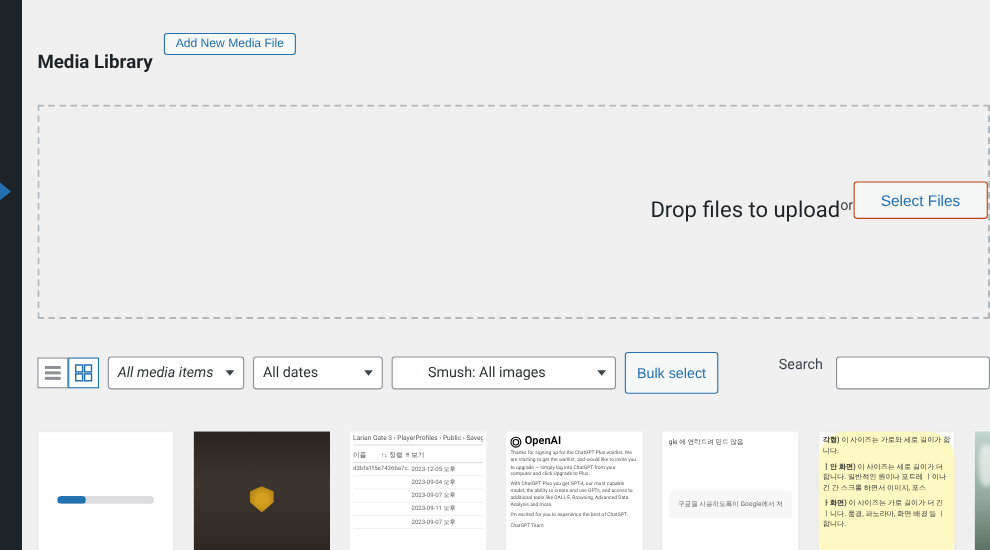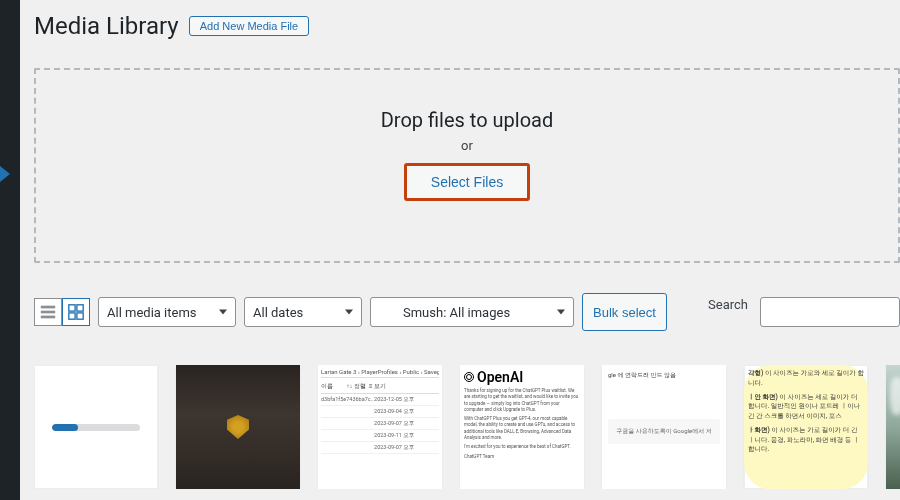--- a/index.html
+++ b/index.html
@@ -35,62 +35,63 @@
       flex: 1;
       padding: 8px 0 0 14px;
       overflow: hidden;
     }
     .page-header {
       display: flex;
       align-items: center;
       margin-bottom: 24px;
     }
     .page-title {
-      font-size: 24px;
-      font-weight: 400;
+      font-size: 17px;
+      font-weight: 700;
       color: #1d2327;
       margin-right: 10px;
       padding: 4px 0;
+      margin-top: 35px;
     }
     .add-new-btn {
       font-size: 11px;
       color: #2271b1;
       background: #f6f7f7;
       border: 1px solid #2271b1;
       border-radius: 3px;
       padding: 3px 10px;
       cursor: pointer;
     }
     .dropzone {
       border: 2px dashed #b4b9be;
       border-radius: 2px;
       height: 195px;
       margin-right: 0;
       display: flex;
-      flex-direction: column;
-      align-items: center;
-      justify-content: center;
+      flex-direction: row;
+      align-items: center;
+      justify-content: flex-end;
       margin-bottom: 30px;
     }
     .drop-title {
       font-size: 20px;
       font-weight: 400;
       color: #1d2327;
       margin-bottom: 6px;
     }
     .drop-or {
       font-size: 13px;
       color: #3c434a;
       margin-bottom: 10px;
     }
     .select-files-btn {
       font-size: 14px;
       color: #2271b1;
       background: #f6f7f7;
-      border: 3px solid #c2410c;
+      border: 1px solid #c2410c;
       border-radius: 3px;
       padding: 8px 24px;
       cursor: pointer;
       margin-bottom: 22px;
     }
     .max-size {
       font-size: 13px;
       color: #3c434a;
     }
     .media-toolbar {
@@ -138,21 +139,21 @@
       position: absolute;
       right: 8px;
       top: 50%;
       transform: translateY(-50%);
       width: 0;
       height: 0;
       border-left: 4px solid transparent;
       border-right: 4px solid transparent;
       border-top: 5px solid #3c434a;
     }
-    .filter-media { width: 138px; }
+    .filter-media { width: 124px; font-style: italic; }
     .filter-dates { width: 118px; }
     .filter-smush { width: 204px; padding-left: 32px; }
     .bulk-select-btn {
       height: 38px;
       border: 1px solid #2271b1;
       border-radius: 3px;
       background: #f6f7f7;
       font-size: 13px;
       padding: 0 10px;
       color: #2271b1;
@@ -280,21 +281,21 @@
       position: relative;
     }
     .openai-icon::after {
       content: "";
       position: absolute;
       inset: 1px;
       border: 1px solid #000;
       border-radius: 50%;
     }
     .openai-text {
-      font-size: 14px;
+      font-size: 10px;
       font-weight: 600;
       color: #000;
     }
     .openai-para {
       font-size: 4.5px;
       color: #555;
       line-height: 1.4;
       margin-bottom: 3px;
     }
     .thumb-korean {

